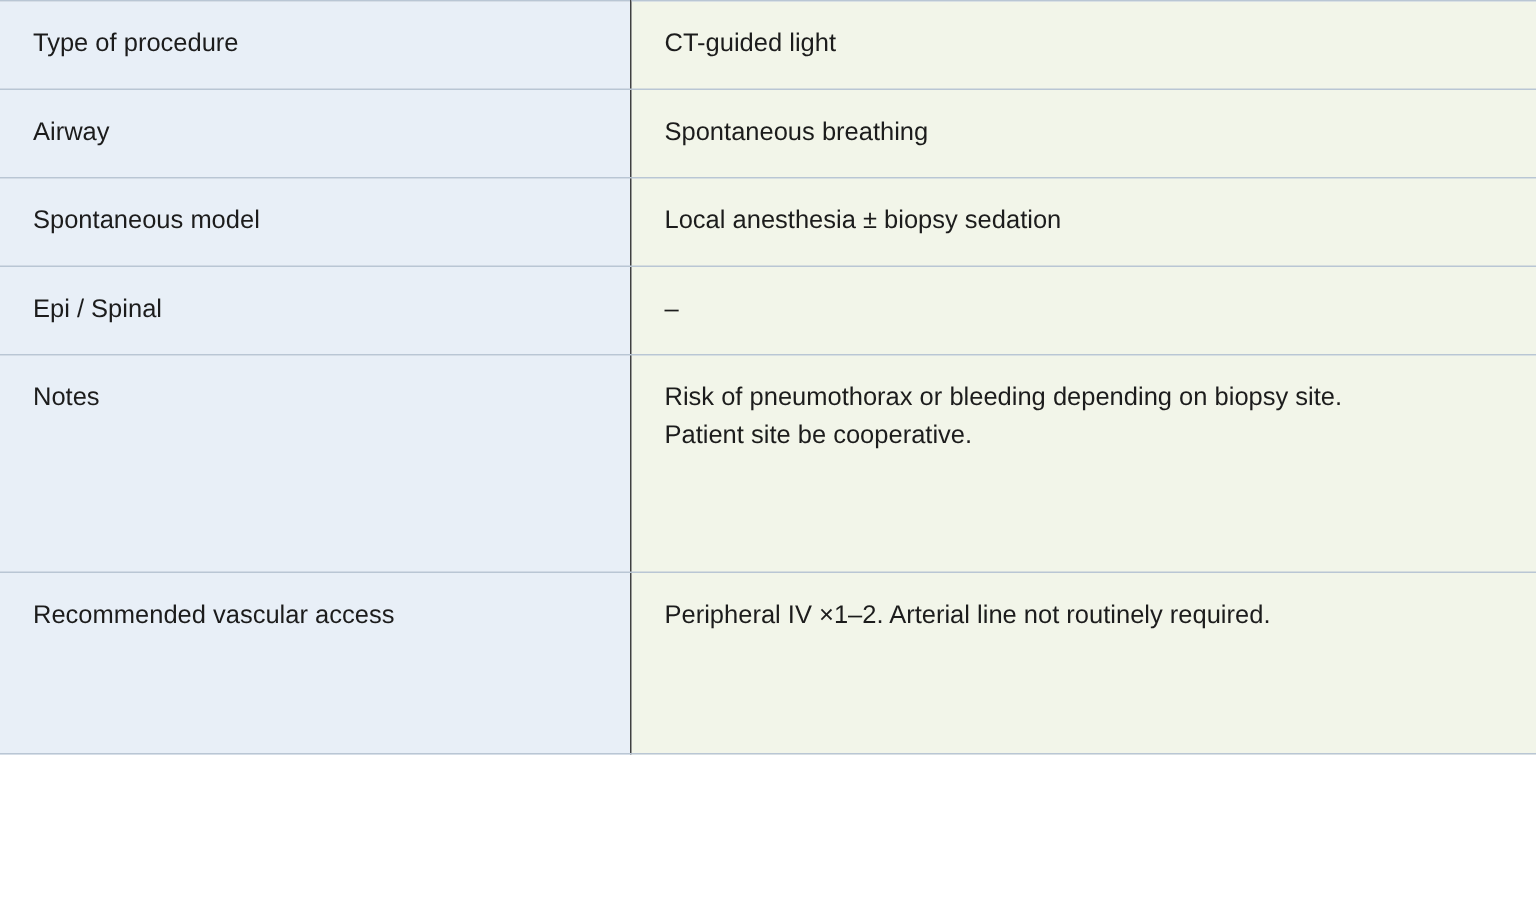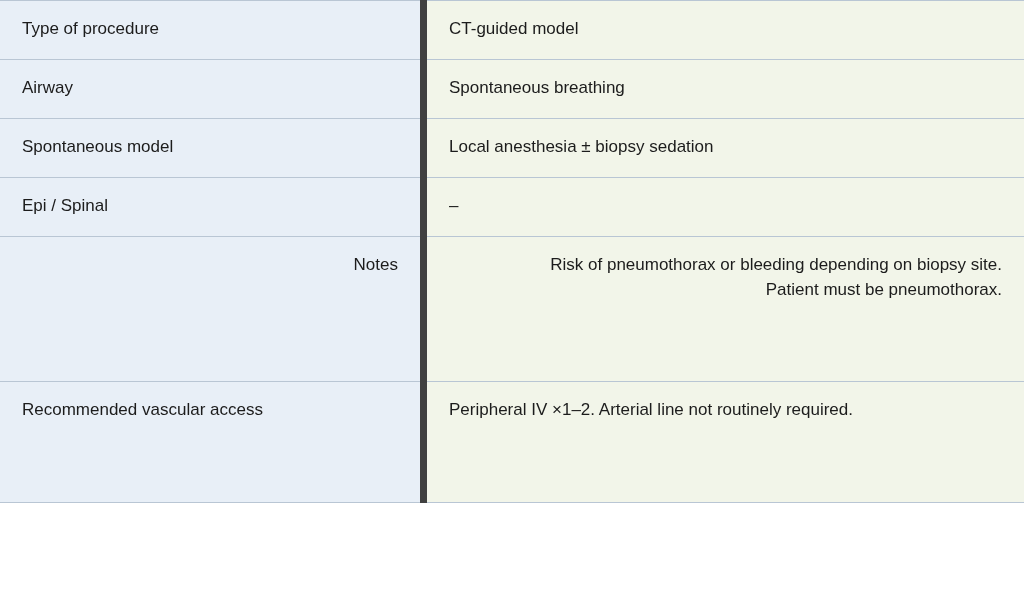--- a/index.html
+++ b/index.html
@@ -33,52 +33,52 @@
     border-bottom: 1px solid #b9c6d4;
     vertical-align: top;
     padding: 16px 22px 16px 22px;
     font-size: 17px;
     line-height: 1.45;
   }
   td.label-cell {
     width: 376px;
     background: #e8eff7;
     color: #1c1c1c;
-    border-right: 7px solid #404040;
+    border-right: 1px solid #404040;
     border-left: none;
   }
   td.value-cell {
     background: #f2f5e9;
     color: #1c1c1c;
     border-right: none;
   }
   
   table.info-table tr:first-child td {
     border-top: 1px solid #b9c6d4;
   }
   .r-short { height: 59px; }
-  .r-tall  { height: 145px; text-align: right; }
+  .r-tall  { height: 145px; }
   .r-xtall { height: 121px; }
   .value-cell .line {
     display: block;
   }
   .dash {
     display: block;
   }
 </style>
 </head>
 <body>
 
 <div class="sheet">
   <table class="info-table">
     <tbody>
       <tr class="r-short">
         <td class="label-cell">Type of procedure</td>
         <td class="value-cell">
-          <span class="line">CT-guided model</span>
+          <span class="line">CT-guided light</span>
         </td>
       </tr>
       <tr class="r-short">
         <td class="label-cell">Airway</td>
         <td class="value-cell">
           <span class="line">Spontaneous breathing</span>
         </td>
       </tr>
       <tr class="r-short">
         <td class="label-cell">Spontaneous model</td>
@@ -89,21 +89,21 @@
       <tr class="r-short">
         <td class="label-cell">Epi / Spinal</td>
         <td class="value-cell">
           <span class="dash">–</span>
         </td>
       </tr>
       <tr class="r-tall">
         <td class="label-cell">Notes</td>
         <td class="value-cell">
           <span class="line">Risk of pneumothorax or bleeding depending on biopsy site.</span>
-          <span class="line">Patient must be pneumothorax.</span>
+          <span class="line">Patient site be cooperative.</span>
         </td>
       </tr>
       <tr class="r-xtall">
         <td class="label-cell">Recommended vascular access</td>
         <td class="value-cell">
           <span class="line">Peripheral IV ×1–2. Arterial line not routinely required.</span>
         </td>
       </tr>
     </tbody>
   </table>

